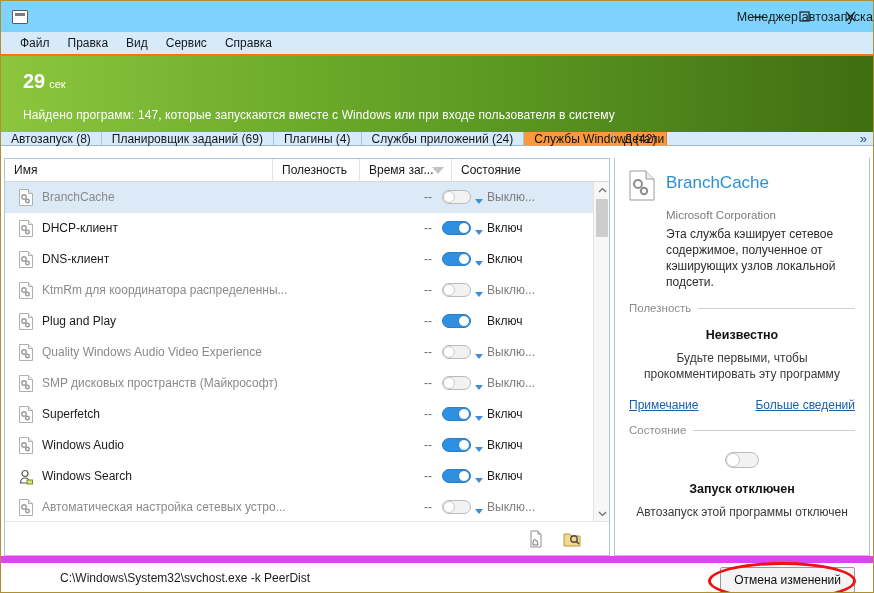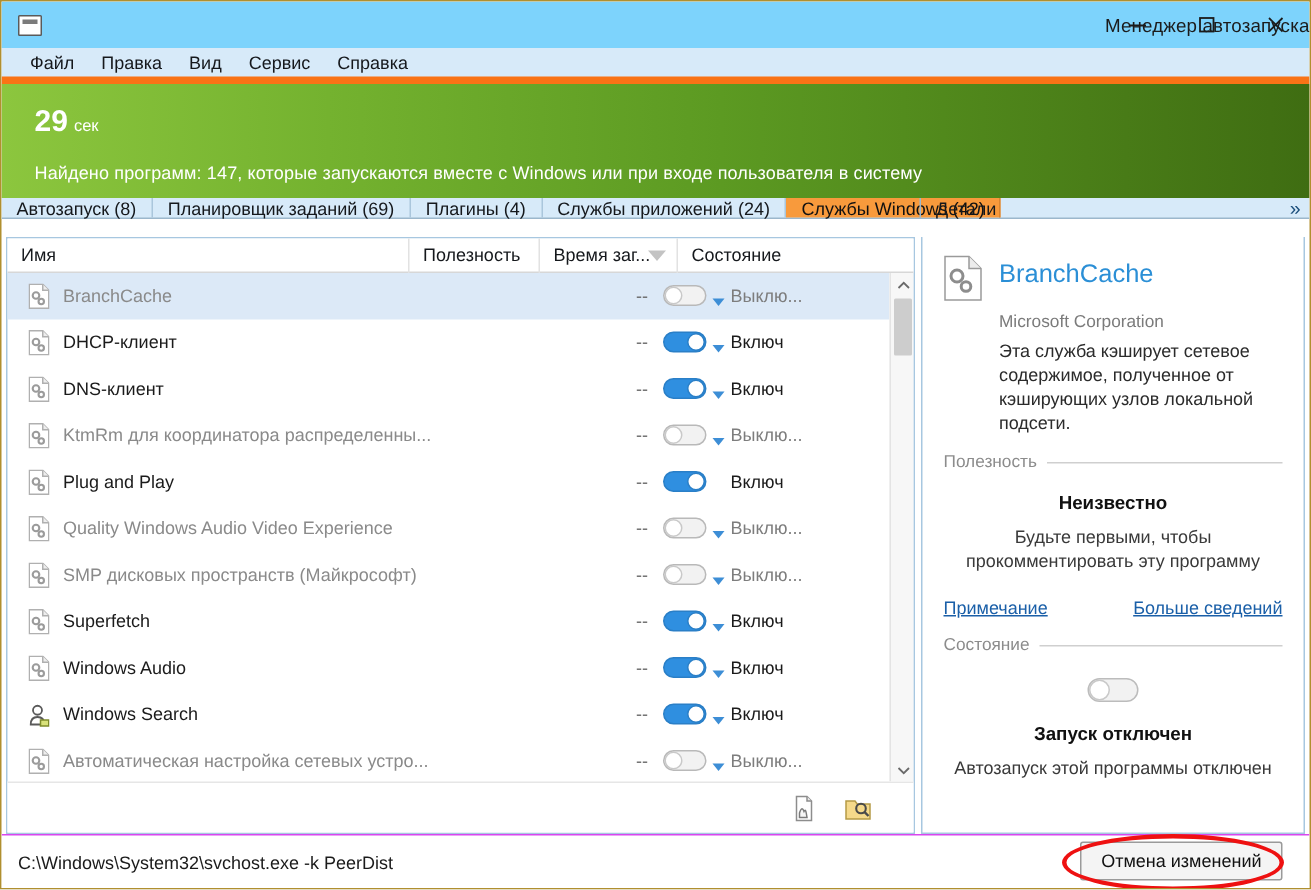--- a/index.html
+++ b/index.html
@@ -57,21 +57,21 @@
   }
   .win-btn svg { display: block; }
 
   
   .menubar {
     height: 24px;
     background: #d7eaf9;
     display: flex;
     align-items: center;
     padding-left: 10px;
-    border-bottom: 5px solid #f97316;
+    border-bottom: 2px solid #f97316;
   }
   .menubar .mi {
     font-size: 12px;
     color: #15181c;
     padding: 3px 9px;
     white-space: nowrap;
   }
 
   
   .banner {
@@ -360,22 +360,22 @@
     position: absolute; top: 0px; left: 0px;
     width: 14px; height: 14px; border-radius: 50%;
     background: #ffffff; border: 1px solid #c9c9c9;
   }
 
   
   .statusbar {
     position: absolute;
     left: 0; right: 0; bottom: 0; height: 36px;
     background: #ffffff;
-    border-top: 1px solid #d946ef;
-    display: flex; align-items: center;
+    border-top: 7px solid #d946ef;
+    display: flex; align-items: center; padding-left: 48px;
   }
   .status-path {
     font-size: 12px;
     color: #1b1b1b;
     margin-left: 11px;
   }
   .cancel-wrap {
     position: absolute;
     right: 18px; top: 4px;
   }

